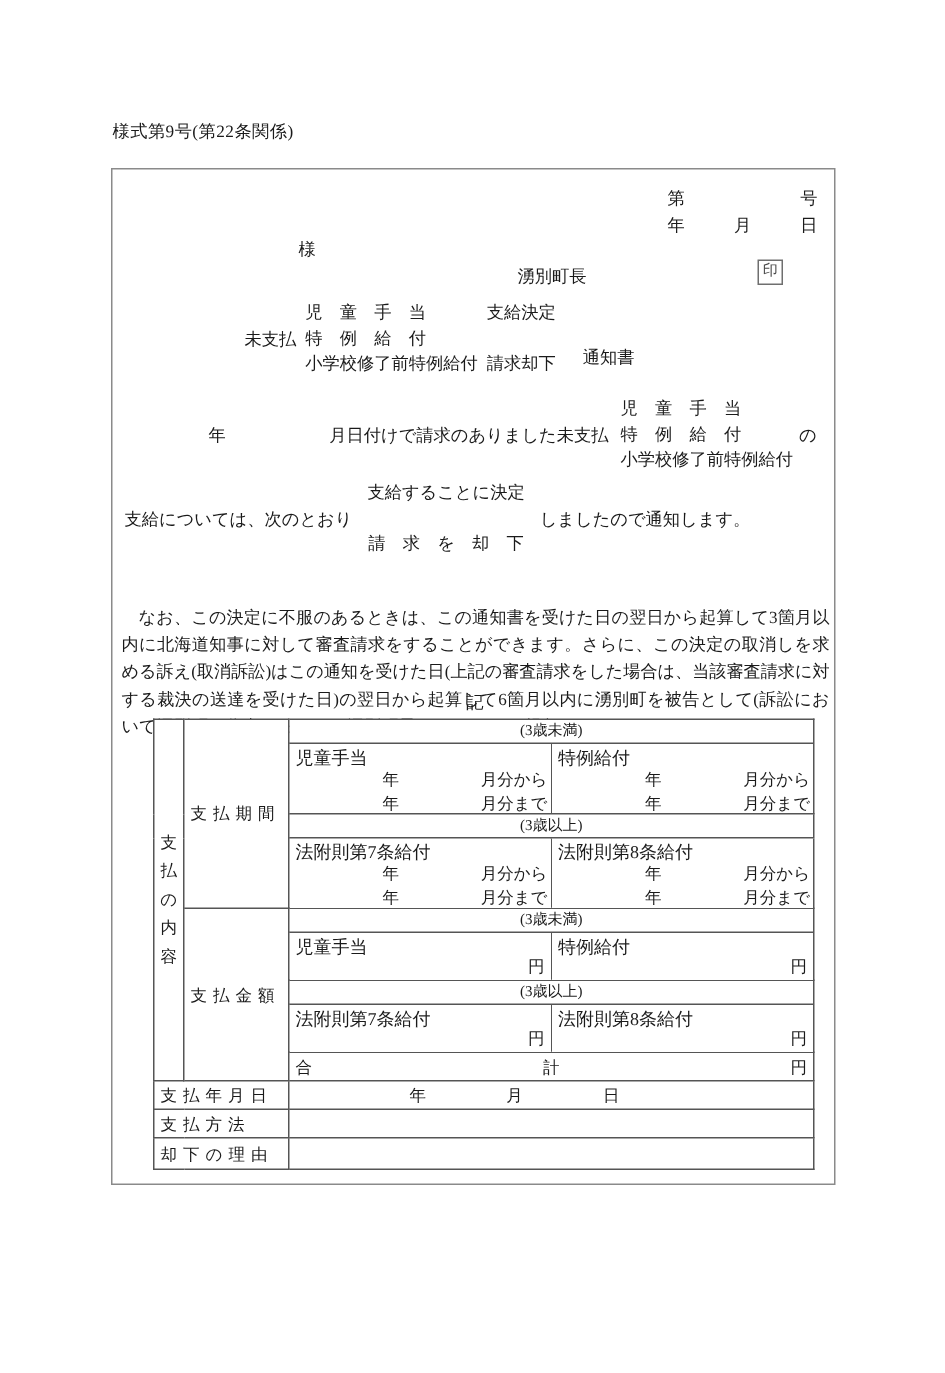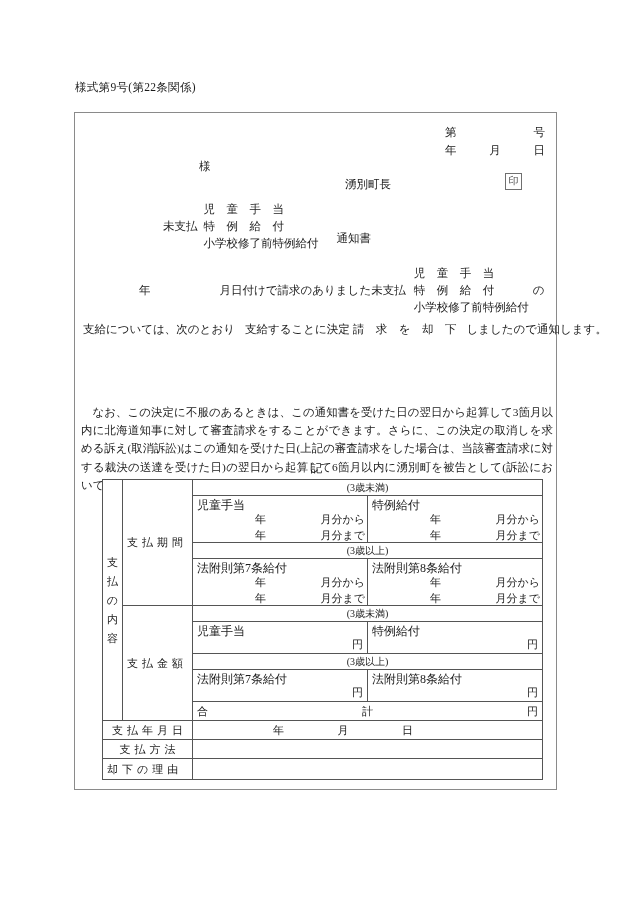--- a/index.html
+++ b/index.html
@@ -145,21 +145,21 @@
     position: absolute;
     left: 8px;
     top: 208px;
     font-size: 11.5px;
     display: flex;
     align-items: center;
     white-space: nowrap;
   }
   .act-stack {
     display: flex;
-    flex-direction: row;
+    flex-direction: column;
     line-height: 17px;
     padding: 0 10px;
     text-align: center;
   }
 
   
   .para {
     position: absolute;
     left: 6px;
     top: 244px;
@@ -271,21 +271,20 @@
     display: flex;
     align-items: center;
     padding: 0 4px;
     font-size: 11px;
   }
   .total-inner .c1 { flex: 0 0 auto; }
   .total-inner .c2 { flex: 1 1 auto; text-align: center; }
   .total-inner .c3 { flex: 0 0 auto; }
   .small-label {
     height: 18px;
-    text-align: center;
     font-size: 11px;
   }
   .pay-date-cell {
     height: 18px;
     padding-left: 0 !important;
   }
   .pay-date-inner {
     width: 140px;
     margin-left: 80px;
     display: flex;
@@ -322,20 +321,25 @@
       <div class="addressee">様</div>
       <div class="issuer">湧別町長</div>
       <div class="seal">印</div>
 
       <div class="title-block">
         <span class="pre">未支払</span>
         <span class="title-choices">
           <span>児　童　手　当</span>
           <span>特　例　給　付</span>
           <span>小学校修了前特例給付</span>
+        </span>
+        <span class="title-decision">
+          <span>支給決定</span>
+          <span class="blank-line">&nbsp;</span>
+          <span>請求却下</span>
         </span>
         <span class="title-suffix">通知書</span>
       </div>
 
       <div class="sent1">
         <span class="datefield">
           <span>年</span>
           <span>月</span>
         </span>
         <span>日付けで請求のありました未支払</span>

